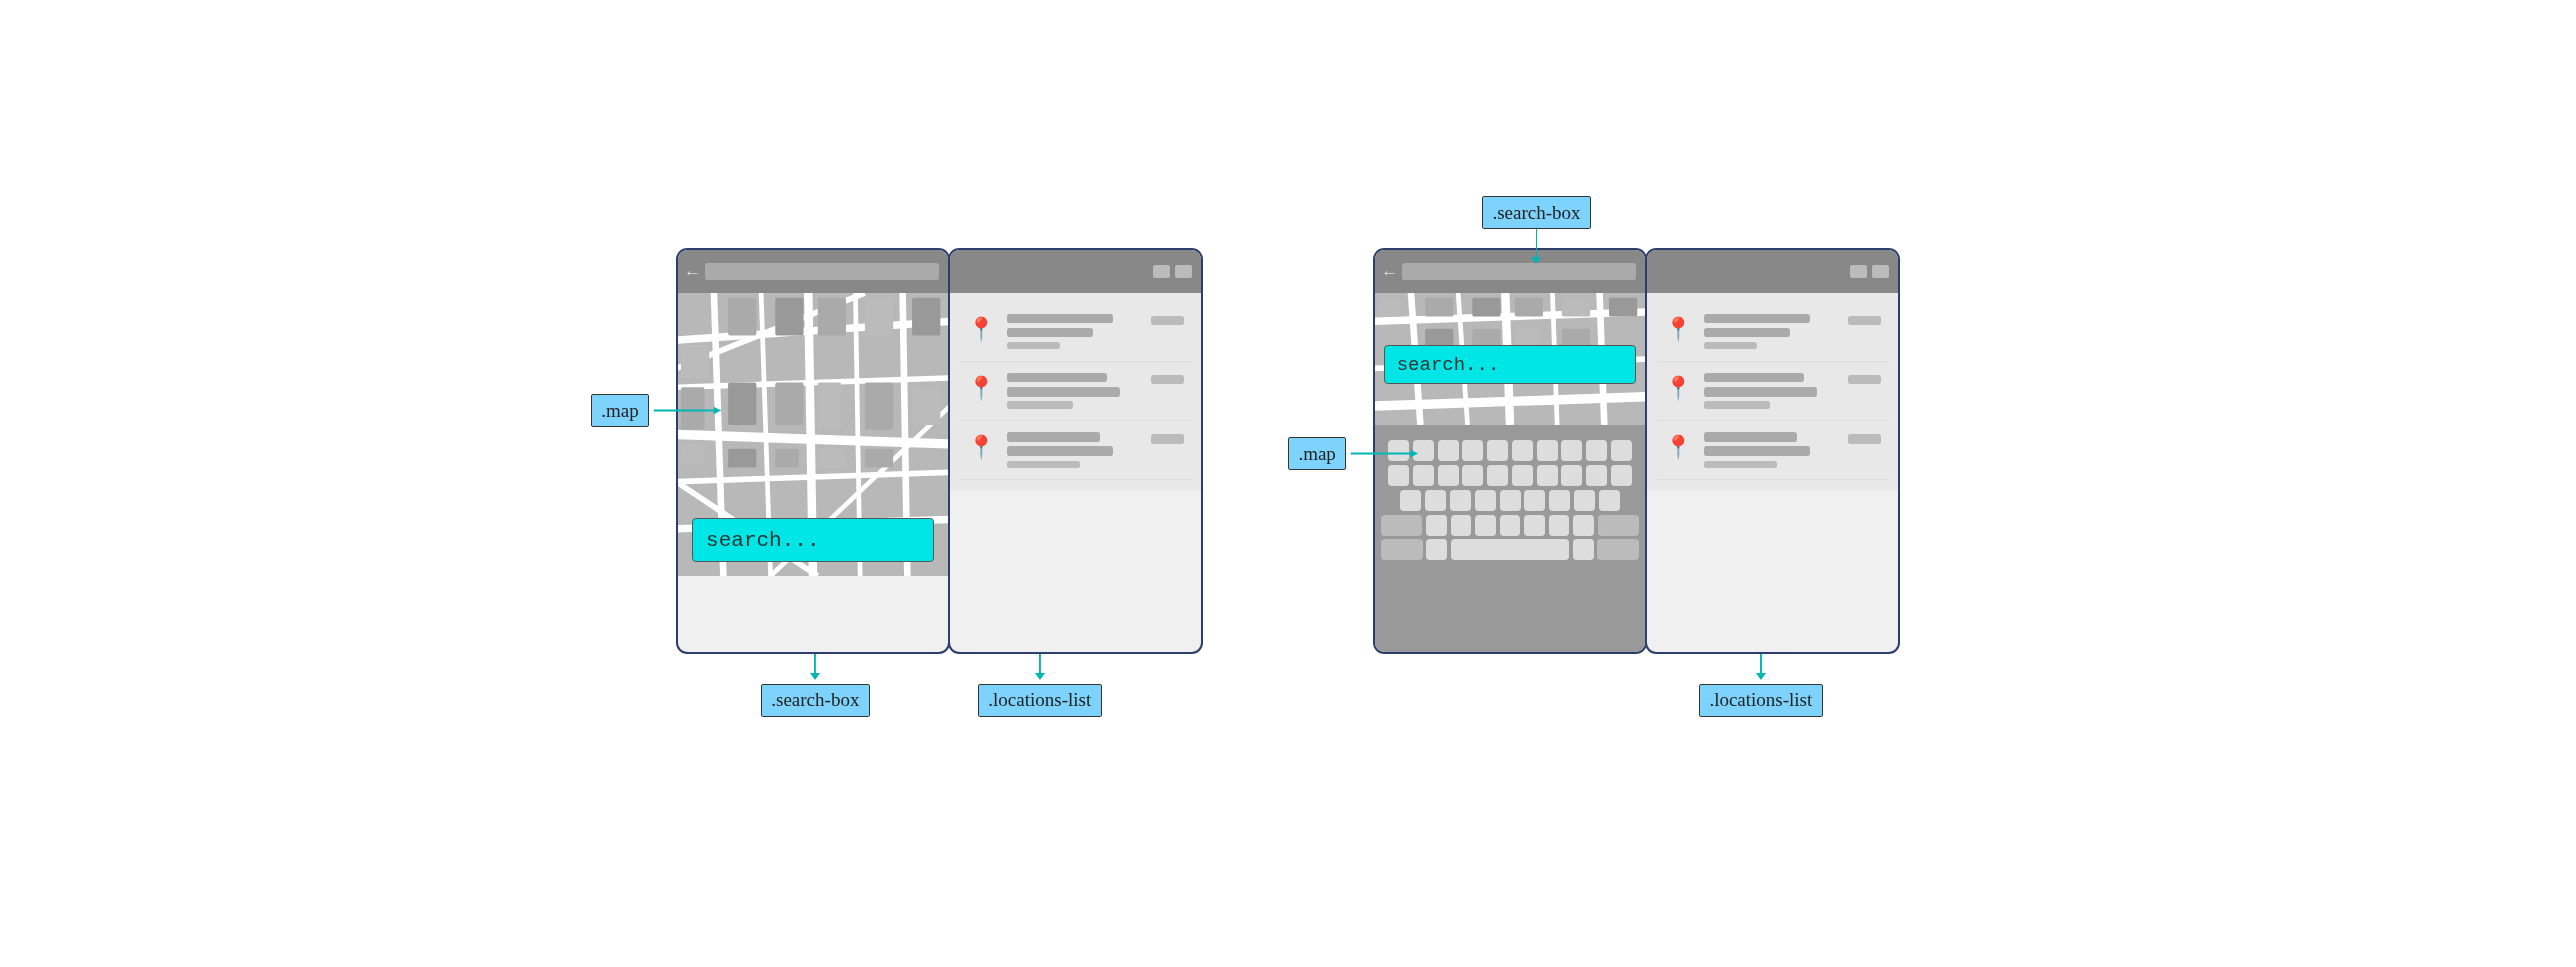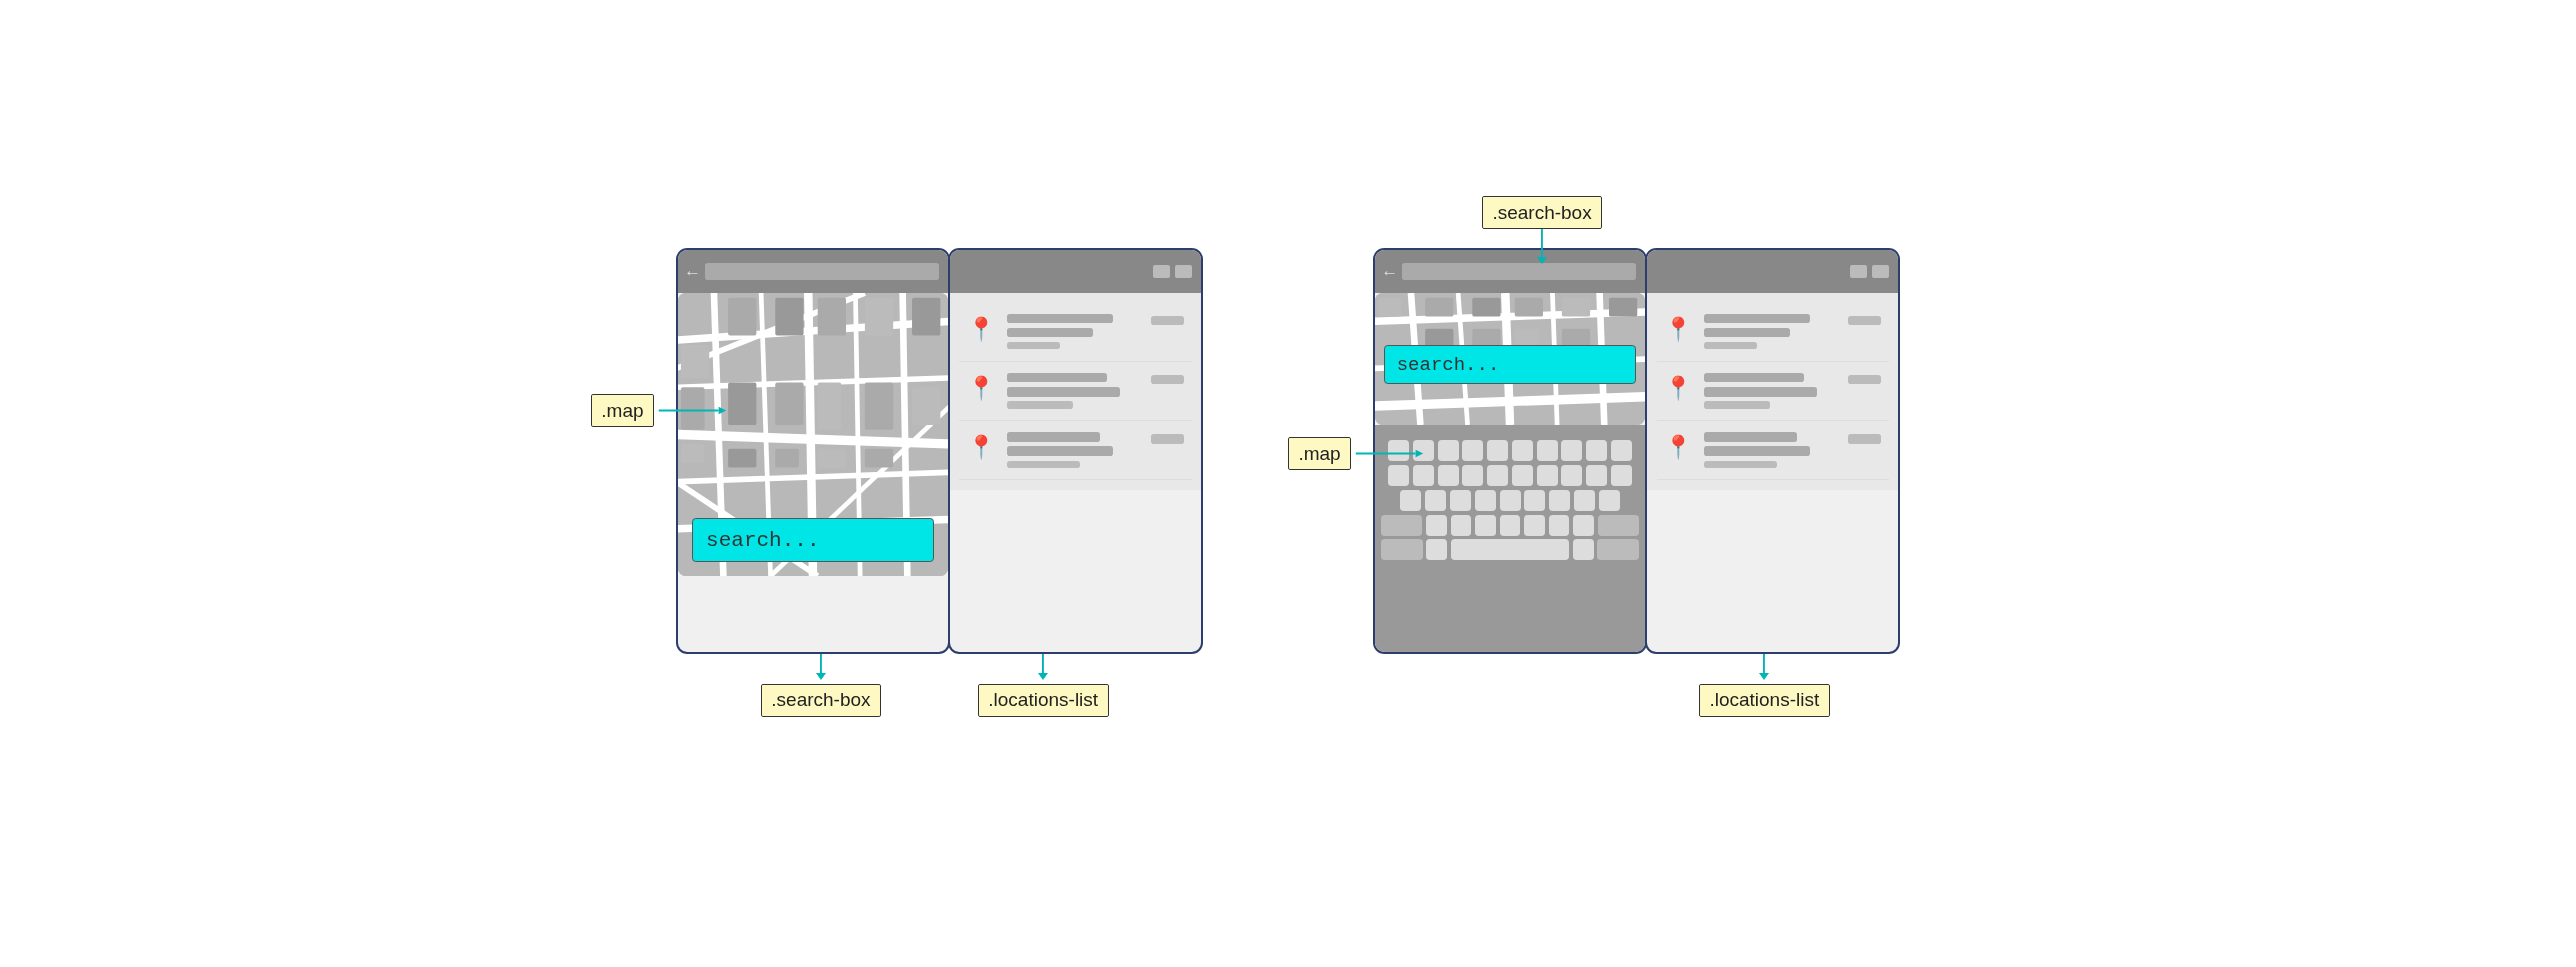--- a/index.html
+++ b/index.html
@@ -73,21 +73,20 @@
       flex: 1;
     }
 
     
     .map-area {
       background: #fca5a5;
       width: 100%;
       height: 283px;
       position: relative;
       overflow: hidden;
-      border-radius: 8px;
     }
 
     
     .map-streets {
       position: absolute;
       top: 0; left: 0;
       width: 100%; height: 100%;
     }
 
     
@@ -210,24 +209,24 @@
     .side-badge {
       background: #bbb;
       width: 33px;
       height: 9.4px;
       border-radius: 2.8px;
       align-self: flex-start;
       margin-top: 1.9px;
     }
 
     .label-box {
-      background: #fef9c3;
+      background: #7dd3fc;
       border: 1.4px solid #333;
       padding: 4.7px 9.4px;
-      font-family: Liberation Sans, sans-serif;
+      font-family: Liberation Serif, serif;
       font-size: 19px;
       color: #222;
       white-space: nowrap;
       border-radius: 1.9px;
     }
 
     .section-wrapper {
       position: relative;
       margin-top: 19px;
     }

